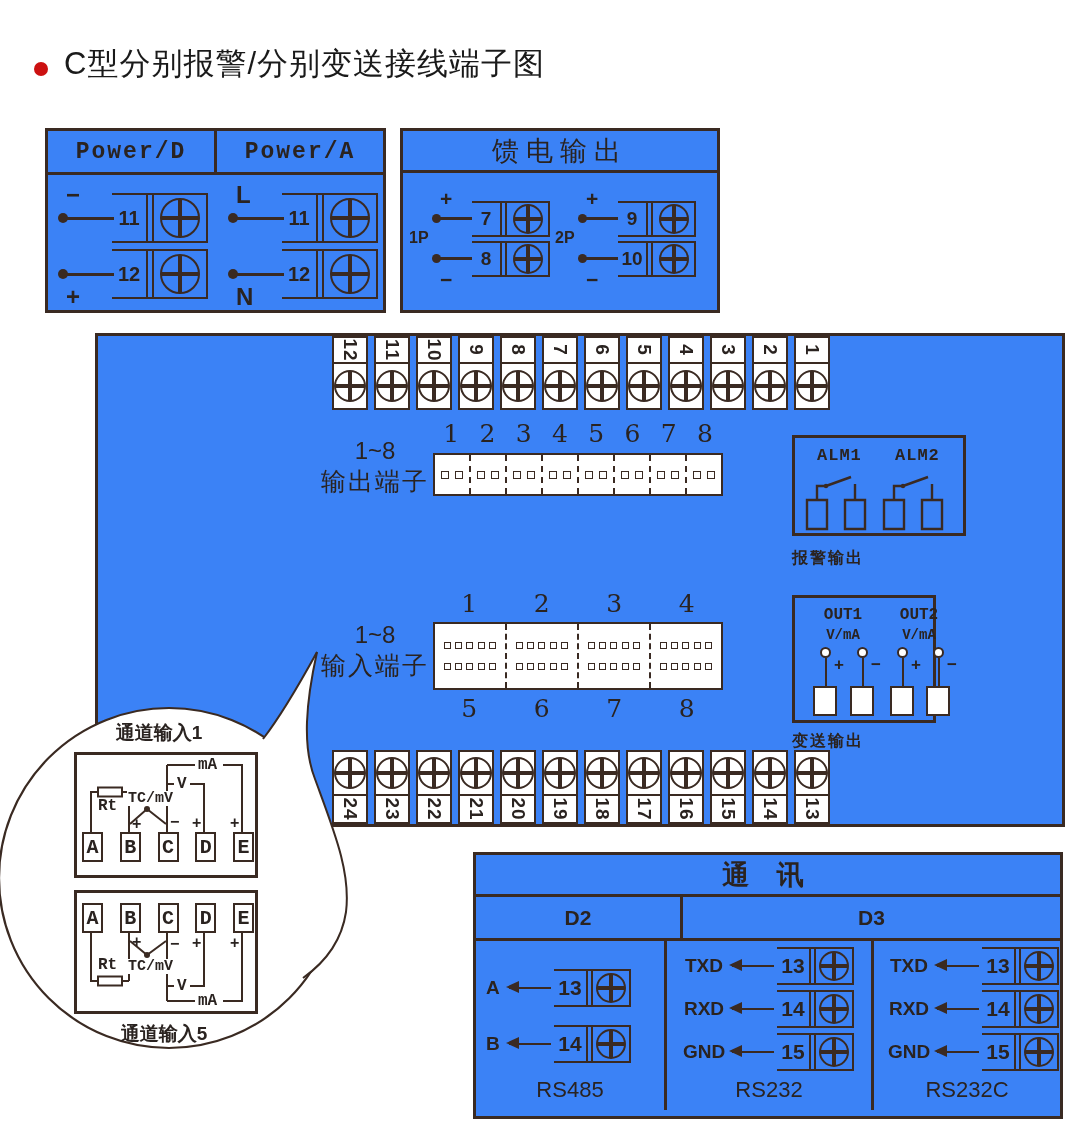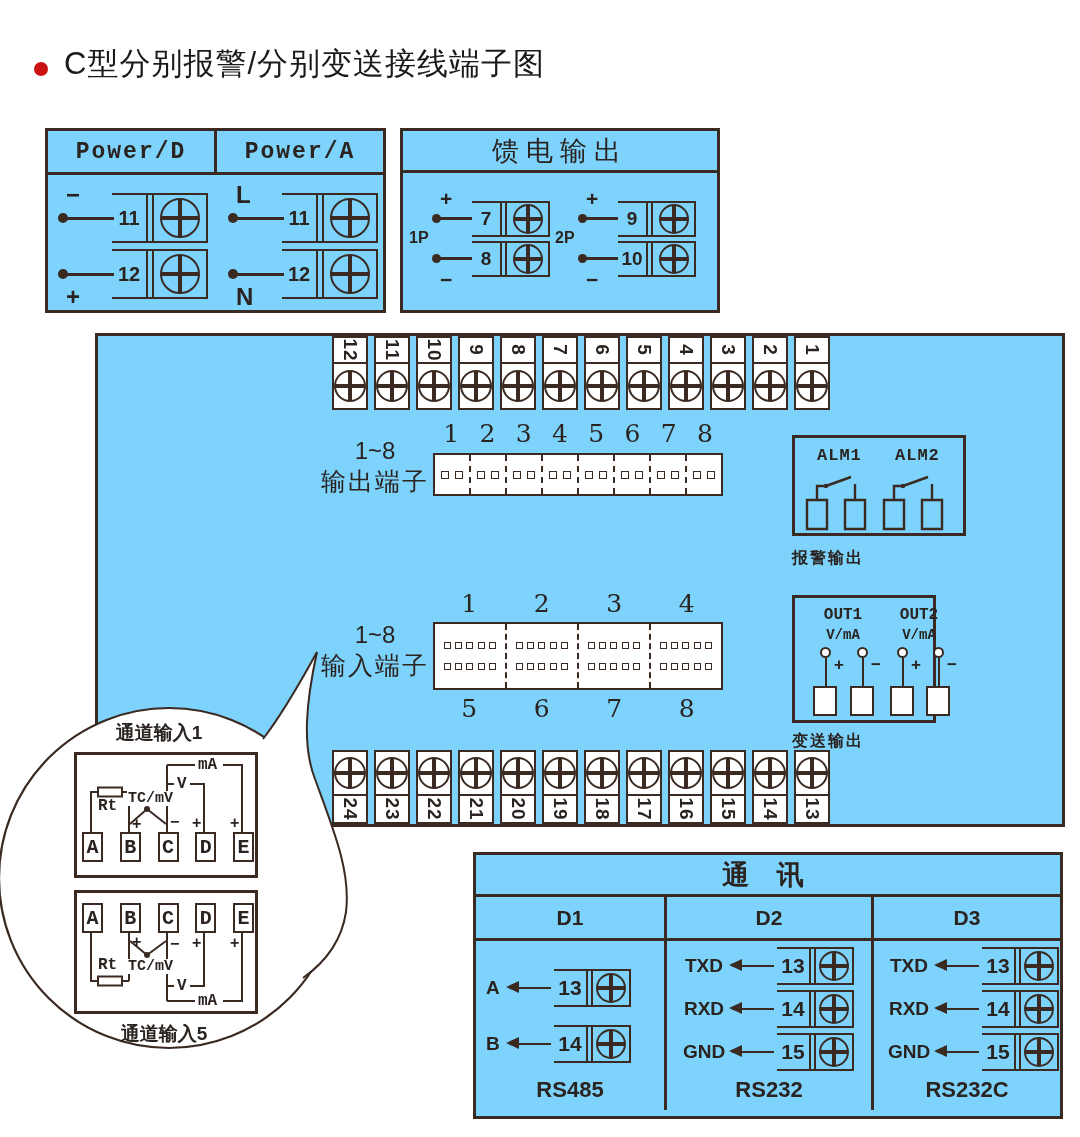--- a/index.html
+++ b/index.html
@@ -19,21 +19,21 @@
   
   .title-bullet{left:34px;top:47px;width:14px;height:14px;border-radius:50%;background:var(--red);}
   .title-text{left:64px;top:28px;font-size:31px;font-weight:500;color:#1a1a1a;letter-spacing:1px;white-space:nowrap;}
 
   
   .screw{border:2px solid var(--ln);border-radius:50%;position:relative;flex:none;}
   .screw::before{content:"";position:absolute;left:-1px;right:-1px;top:50%;height:4px;margin-top:-2px;background:var(--ln);}
   .screw::after{content:"";position:absolute;top:-1px;bottom:-1px;left:50%;width:4px;margin-left:-2px;background:var(--ln);}
 
   
-  .frame{border:3px solid var(--ln);background:#7dd3fc;}
+  .frame{border:3px solid var(--ln);background:#3b82f6;}
 
   
   #power-box{left:45px;top:113px;width:341px;height:185px;}
   #power-box .hdr-row{display:flex;height:44px;border-bottom:3px solid var(--ln);}
   #power-box .hdr-cell{flex:1;font-size:23px;font-weight:700;letter-spacing:2px;}
   #power-box .hdr-cell:first-child{border-right:3px solid var(--ln);}
 
   
   .pterm{position:absolute;width:150px;height:50px;}
   .pt-dot{position:absolute;left:0;top:20px;width:10px;height:10px;border-radius:50%;background:var(--ln);}
@@ -124,21 +124,21 @@
   .cterm{position:absolute;height:38px;display:flex;align-items:center;}
   .ct-label{font-size:19px;font-weight:700;margin-right:5px;}
   .ccol-1 .ct-label{width:18px;}
   .ccol-2 .ct-label,.ccol-3 .ct-label{width:46px;text-align:center;}
   .ct-arrow{position:relative;width:42px;height:2.5px;background:var(--ln);margin-right:3px;flex:none;}
   .ct-arrow::before{content:"";position:absolute;left:-3px;top:-5.5px;border-right:13px solid var(--ln);border-top:6.5px solid transparent;border-bottom:6.5px solid transparent;}
   .ct-body{height:38px;border-top:2.5px solid var(--ln);border-bottom:2.5px solid var(--ln);display:flex;align-items:center;}
   .ct-num{width:32px;text-align:center;font-size:21px;font-weight:700;}
   .ct-vcell{width:7px;align-self:stretch;border-left:2px solid var(--ln);border-right:2px solid var(--ln);}
   .ct-screwbox{width:38px;align-self:stretch;border-right:2.5px solid var(--ln);display:flex;align-items:center;justify-content:center;}
-  .ccap{position:absolute;top:136px;left:0;right:0;text-align:center;font-size:22px;font-weight:700;}
+  .ccap{position:absolute;top:136px;left:0;right:0;text-align:center;font-size:22px;font-weight:400;}
 
   svg path,svg rect,svg circle{vector-effect:non-scaling-stroke;}
 </style>
 </head>
 <body>
 
 <div id="canvas">
 
   <div class="abs title-bullet"></div>
   <div class="abs title-text">C型分别报警/分别变送接线端子图</div>
@@ -718,21 +718,20 @@
     <span class="wsign" style="left:55px;top:41px;">+</span>
     <span class="wsign" style="left:93px;top:43px;">−</span>
     <span class="wsign" style="left:115px;top:42px;">+</span>
     <span class="wsign" style="left:153px;top:42px;">+</span>
   </div>
   <div class="chan-label" style="left:84px;top:1006px;width:160px;text-align:center;">通道输入5</div>
 
   <div id="comm-box" class="abs frame">
     <div class="hdr ctr">通 讯</div>
     <div class="colhead">
-      <div class="cell ccol-1">D1</div>
       <div class="cell ccol-2">D2</div>
       <div class="cell ccol-3">D3</div>
     </div>
     <div class="body">
 
       <div class="ccol ccol-1">
         <div class="cterm" style="left:10px;top:28px;">
           <span class="ct-label">A</span>
             <span class="ct-arrow"></span>
           <span class="ct-body">

